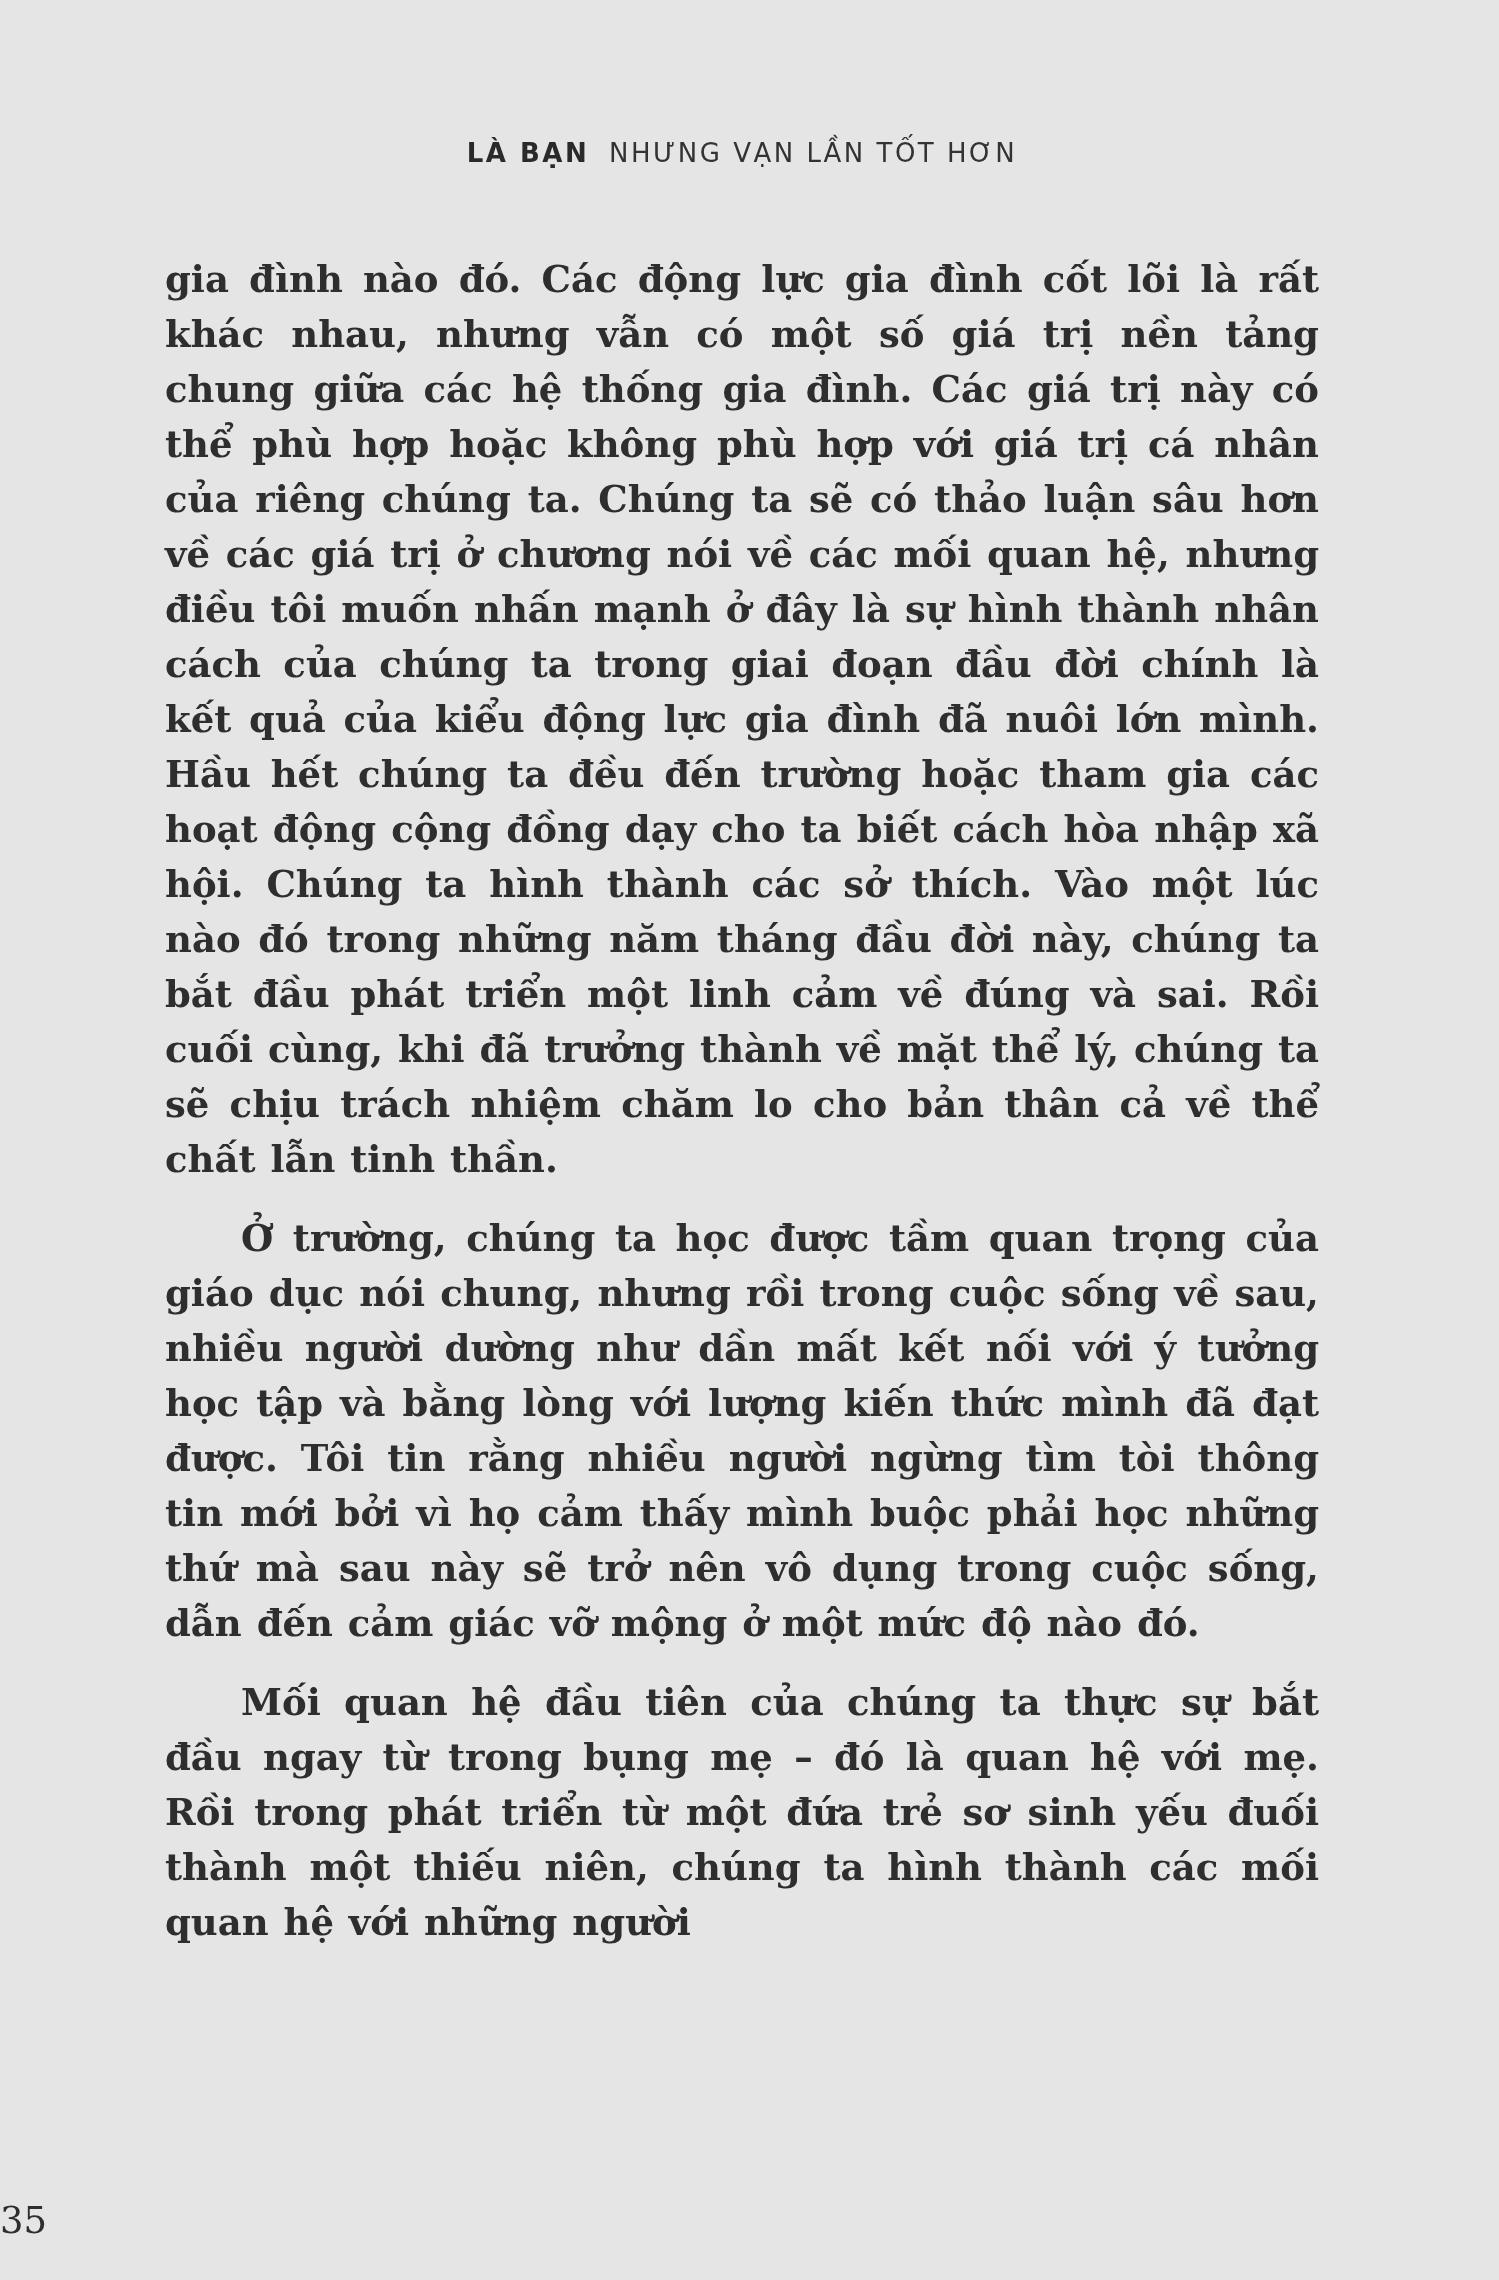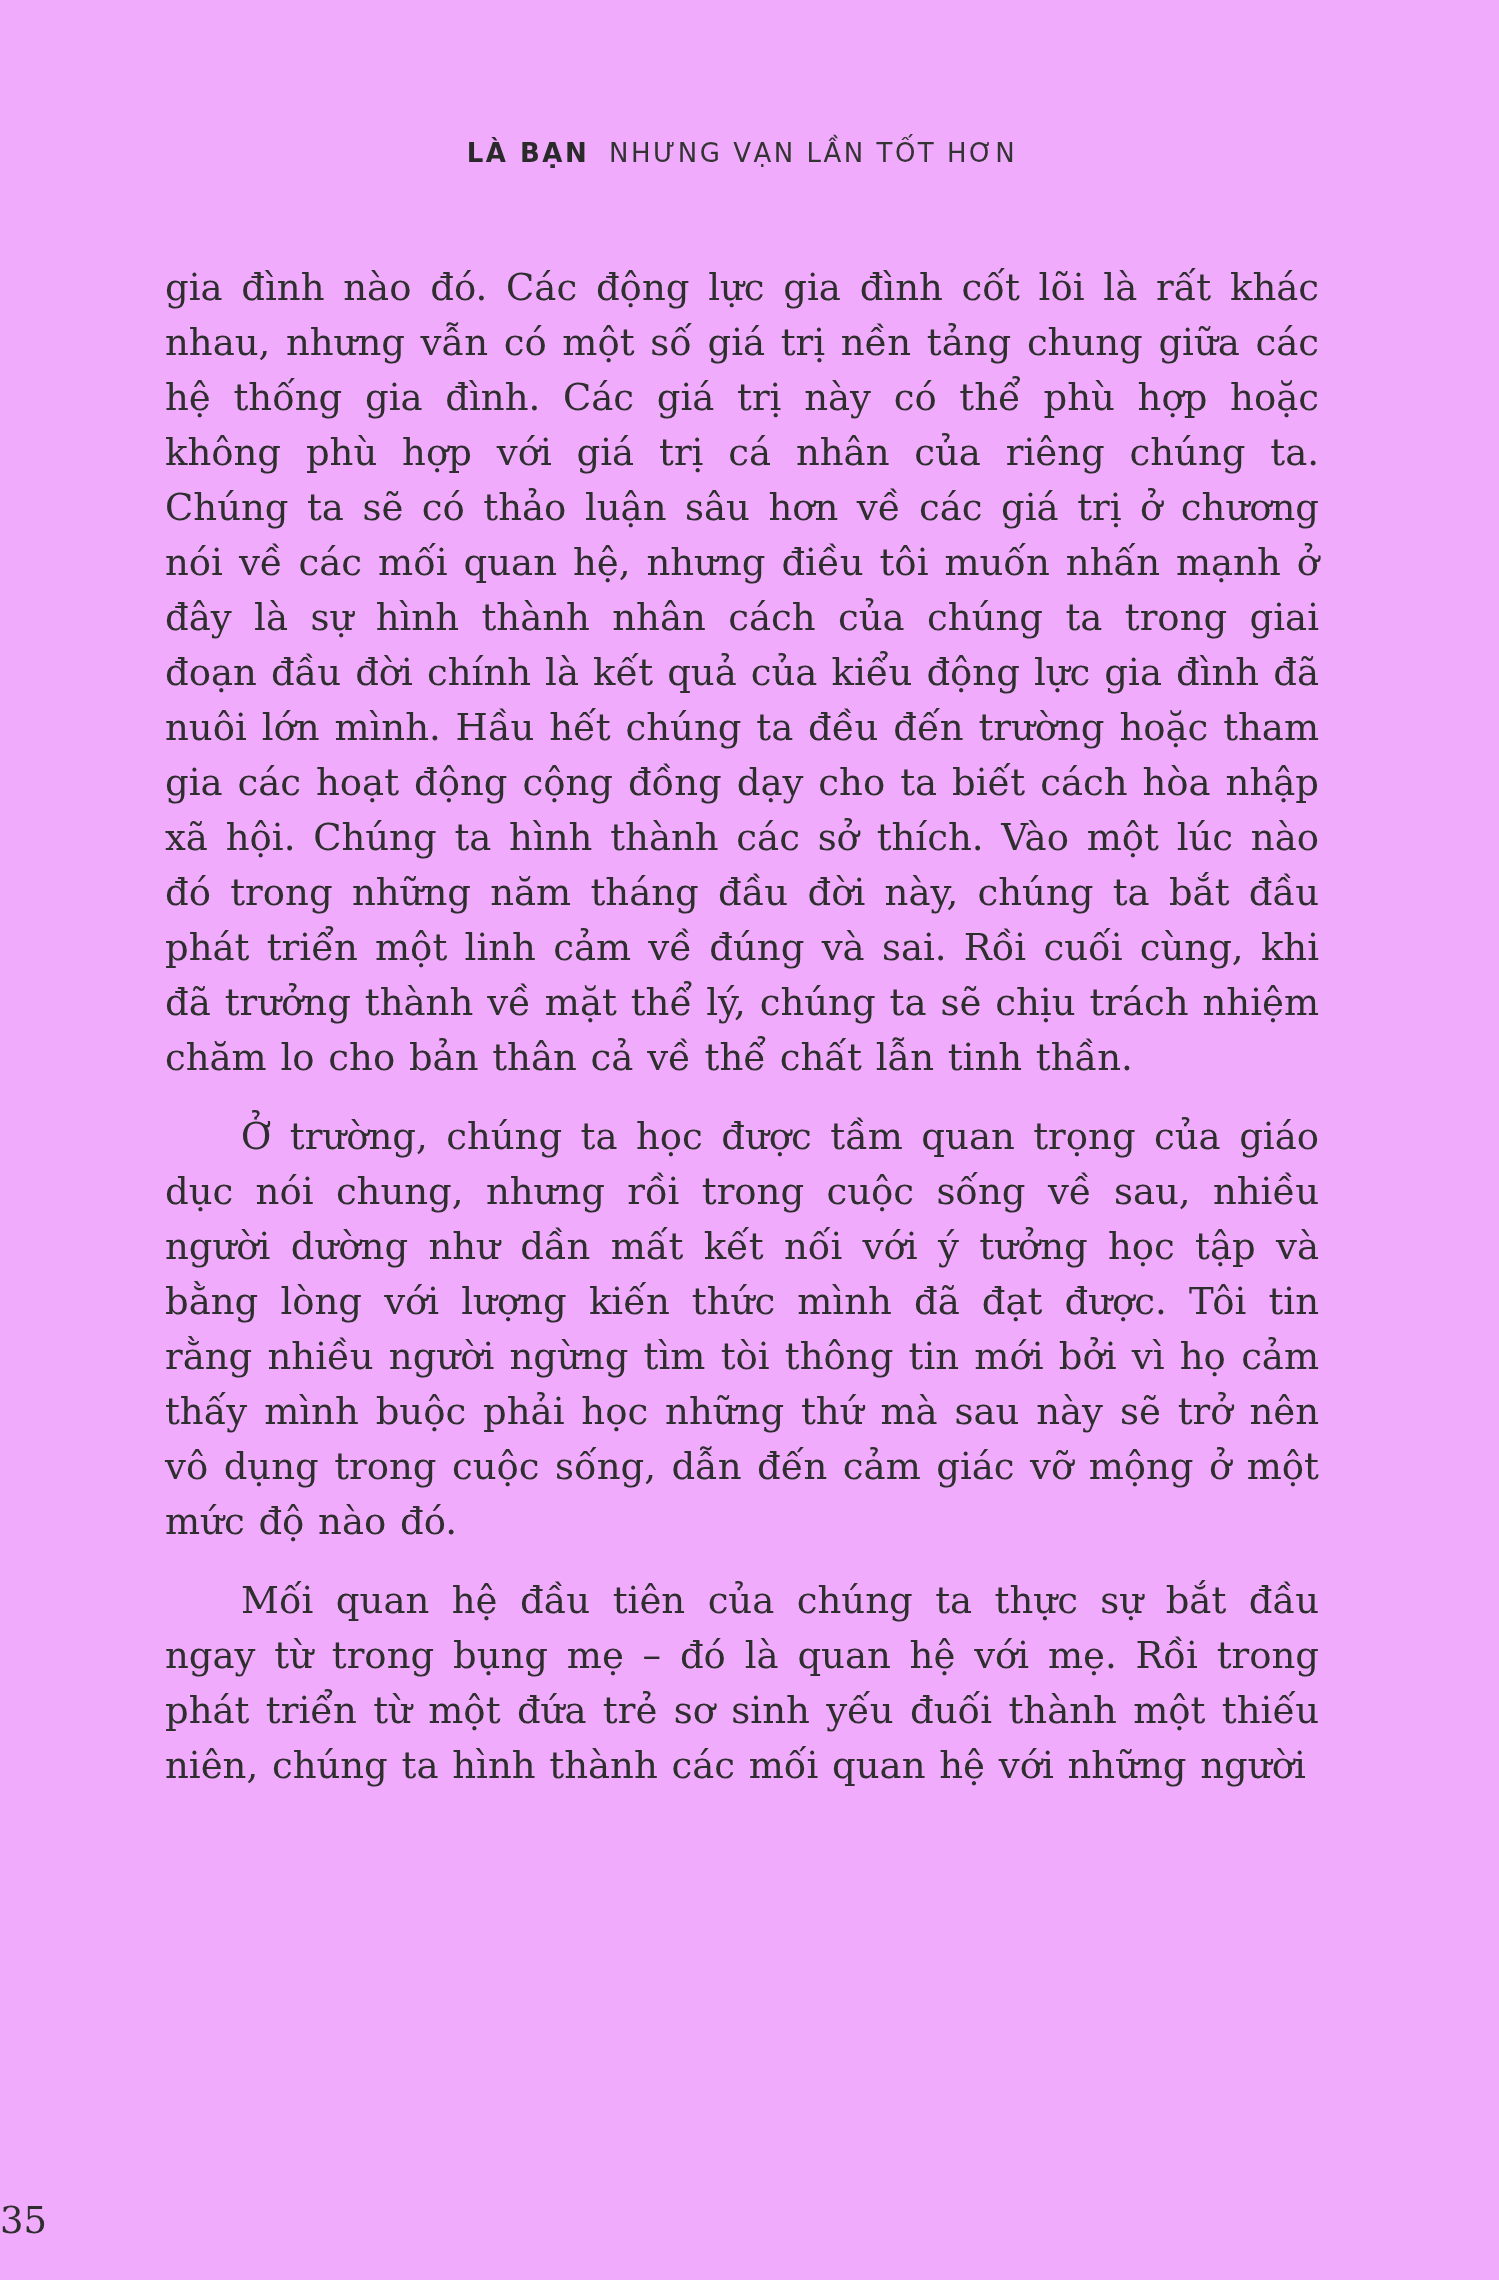--- a/index.html
+++ b/index.html
@@ -4,21 +4,21 @@
 <style>
   html, body {
     margin: 0;
     padding: 0;
     background: #ffffff;
   }
   .page {
     position: relative;
     width: 1499px;
     height: 2280px;
-    background: #f0abfc;
+    background: #e5e5e5;
     overflow: hidden;
     font-family: "DejaVu Serif", "Liberation Serif", serif;
     color: #2e2e2e;
   }
   .running-header {
     position: absolute;
     top: 138px;
     left: 165px;
     right: 180px;
     text-align: center;
@@ -28,23 +28,24 @@
     color: #333333;
     font-weight: 400;
     white-space: nowrap;
   }
   .running-header .hdr-bold {
     font-weight: 700;
     color: #2a2a2a;
   }
   .body-text {
     position: absolute;
-    top: 260px;
+    top: 252px;
     left: 165px;
     width: 1154px;
+    font-weight: bold;
   }
   .body-text p {
     margin: 0 0 24px 0;
     font-size: 37px;
     line-height: 55px;
     text-align: justify;
     word-spacing: 2px;
     color: #2e2e2e;
   }
   .body-text p.indented {

